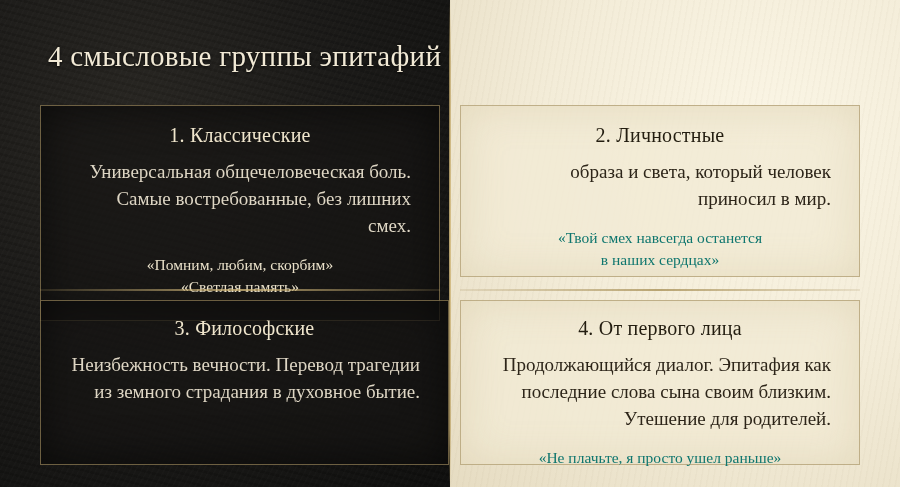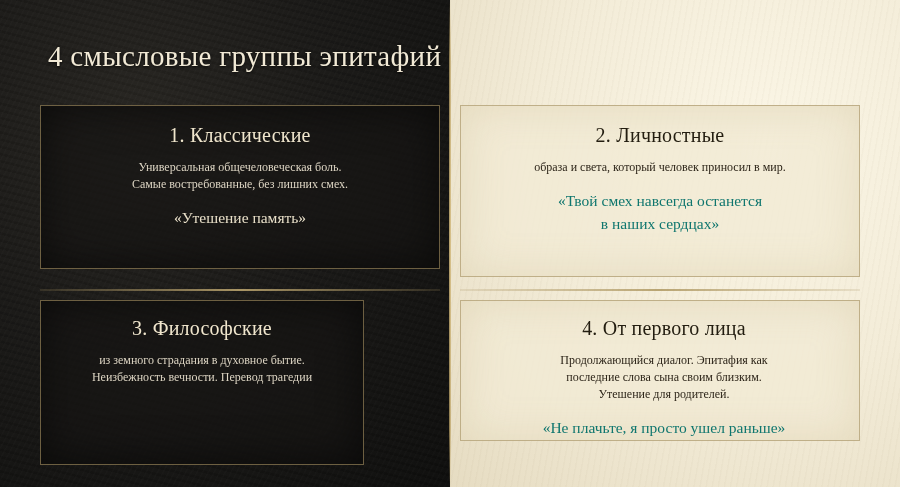--- a/index.html
+++ b/index.html
@@ -109,42 +109,43 @@
   }
   .card-title {
     font-size: 20px;
     margin: 0 0 12px 0;
     letter-spacing: .2px;
   }
   .dark .card-title { color: #f0e6cd; }
   .light .card-title { color: #231d10; }
 
   .card-desc {
-    font-size: 12px;
+    font-size: 19px;
     line-height: 1.42;
     margin: 12px;
+    text-align: right;
   }
   .dark .card-desc { color: #ded6c4; }
   .light .card-desc { color: #2d2519; }
 
   .card-quote {
     font-size: 15.5px;
     line-height: 1.45;
     margin: 14px 0 0 0;
     font-style: italic;
   }
   .dark .card-quote { color: #e9e0c9; }
   .light .card-quote { color: #0f766e; }
   .card-quote.upright { font-style: normal; }
 
   
-  #card1 { left: 40px;  top: 105px; width: 400px; height: 164px; padding: 18px 16px 0 16px; }
+  #card1 { left: 40px;  top: 105px; width: 400px; height: 216px; padding: 18px 16px 0 16px; }
   #card2 { left: 460px; top: 105px; width: 400px; height: 172px; padding: 18px 16px 0 16px; }
-  #card3 { left: 40px;  top: 300px; width: 324px; height: 165px; padding: 16px 16px 5px 16px; }
-  #card4 { left: 460px; top: 300px; width: 400px; height: 141px; padding: 16px 8px 0 16px; }
+  #card3 { left: 40px;  top: 300px; width: 409px; height: 165px; padding: 16px 16px 5px 16px; }
+  #card4 { left: 460px; top: 300px; width: 400px; height: 165px; padding: 16px 16px 0 16px; }
 
   .line { display: block; }
 </style>
 </head>
 <body>
 
 <div class="slide">
 
   <div class="bg-left"></div>
   <div class="bg-right"></div>
@@ -155,40 +156,41 @@
 
   <div class="title">4 смысловые группы эпитафий</div>
 
   <div class="card dark" id="card1">
     <div class="card-title">1. Классические</div>
     <div class="card-desc">
       <span class="line">Универсальная общечеловеческая боль.</span>
       <span class="line">Самые востребованные, без лишних смех.</span>
     </div>
     <div class="card-quote upright">
-      <span class="line">«Утешение память»</span>
+      <span class="line">«Помним, любим, скорбим»</span>
+      <span class="line">«Светлая память»</span>
     </div>
   </div>
 
   <div class="card light" id="card2">
     <div class="card-title">2. Личностные</div>
     <div class="card-desc">
       <span class="line">образа и света, который человек приносил в мир.</span>
     </div>
     <div class="card-quote upright">
       <span class="line">«Твой смех навсегда останется</span>
       <span class="line">в наших сердцах»</span>
     </div>
   </div>
 
   <div class="card dark" id="card3">
     <div class="card-title">3. Философские</div>
     <div class="card-desc">
+      <span class="line">Неизбежность вечности. Перевод трагедии</span>
       <span class="line">из земного страдания в духовное бытие.</span>
-      <span class="line">Неизбежность вечности. Перевод трагедии</span>
     </div>
   </div>
 
   <div class="card light" id="card4">
     <div class="card-title">4. От первого лица</div>
     <div class="card-desc">
       <span class="line">Продолжающийся диалог. Эпитафия как</span>
       <span class="line">последние слова сына своим близким.</span>
       <span class="line">Утешение для родителей.</span>
     </div>

